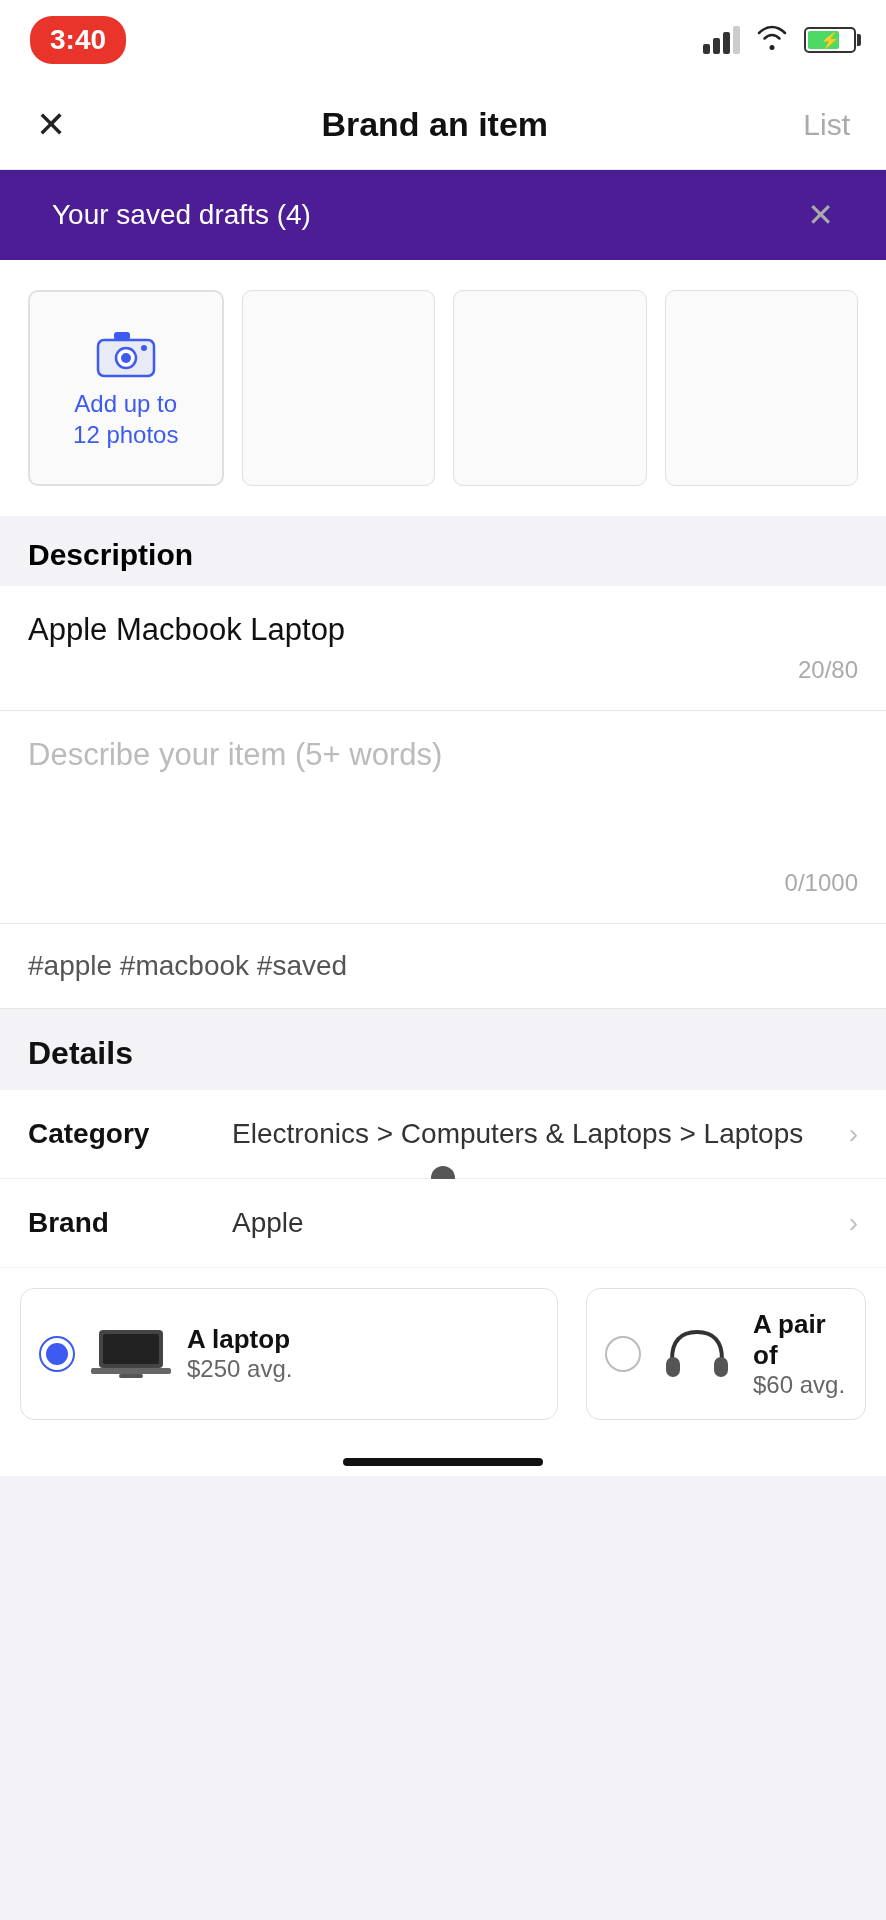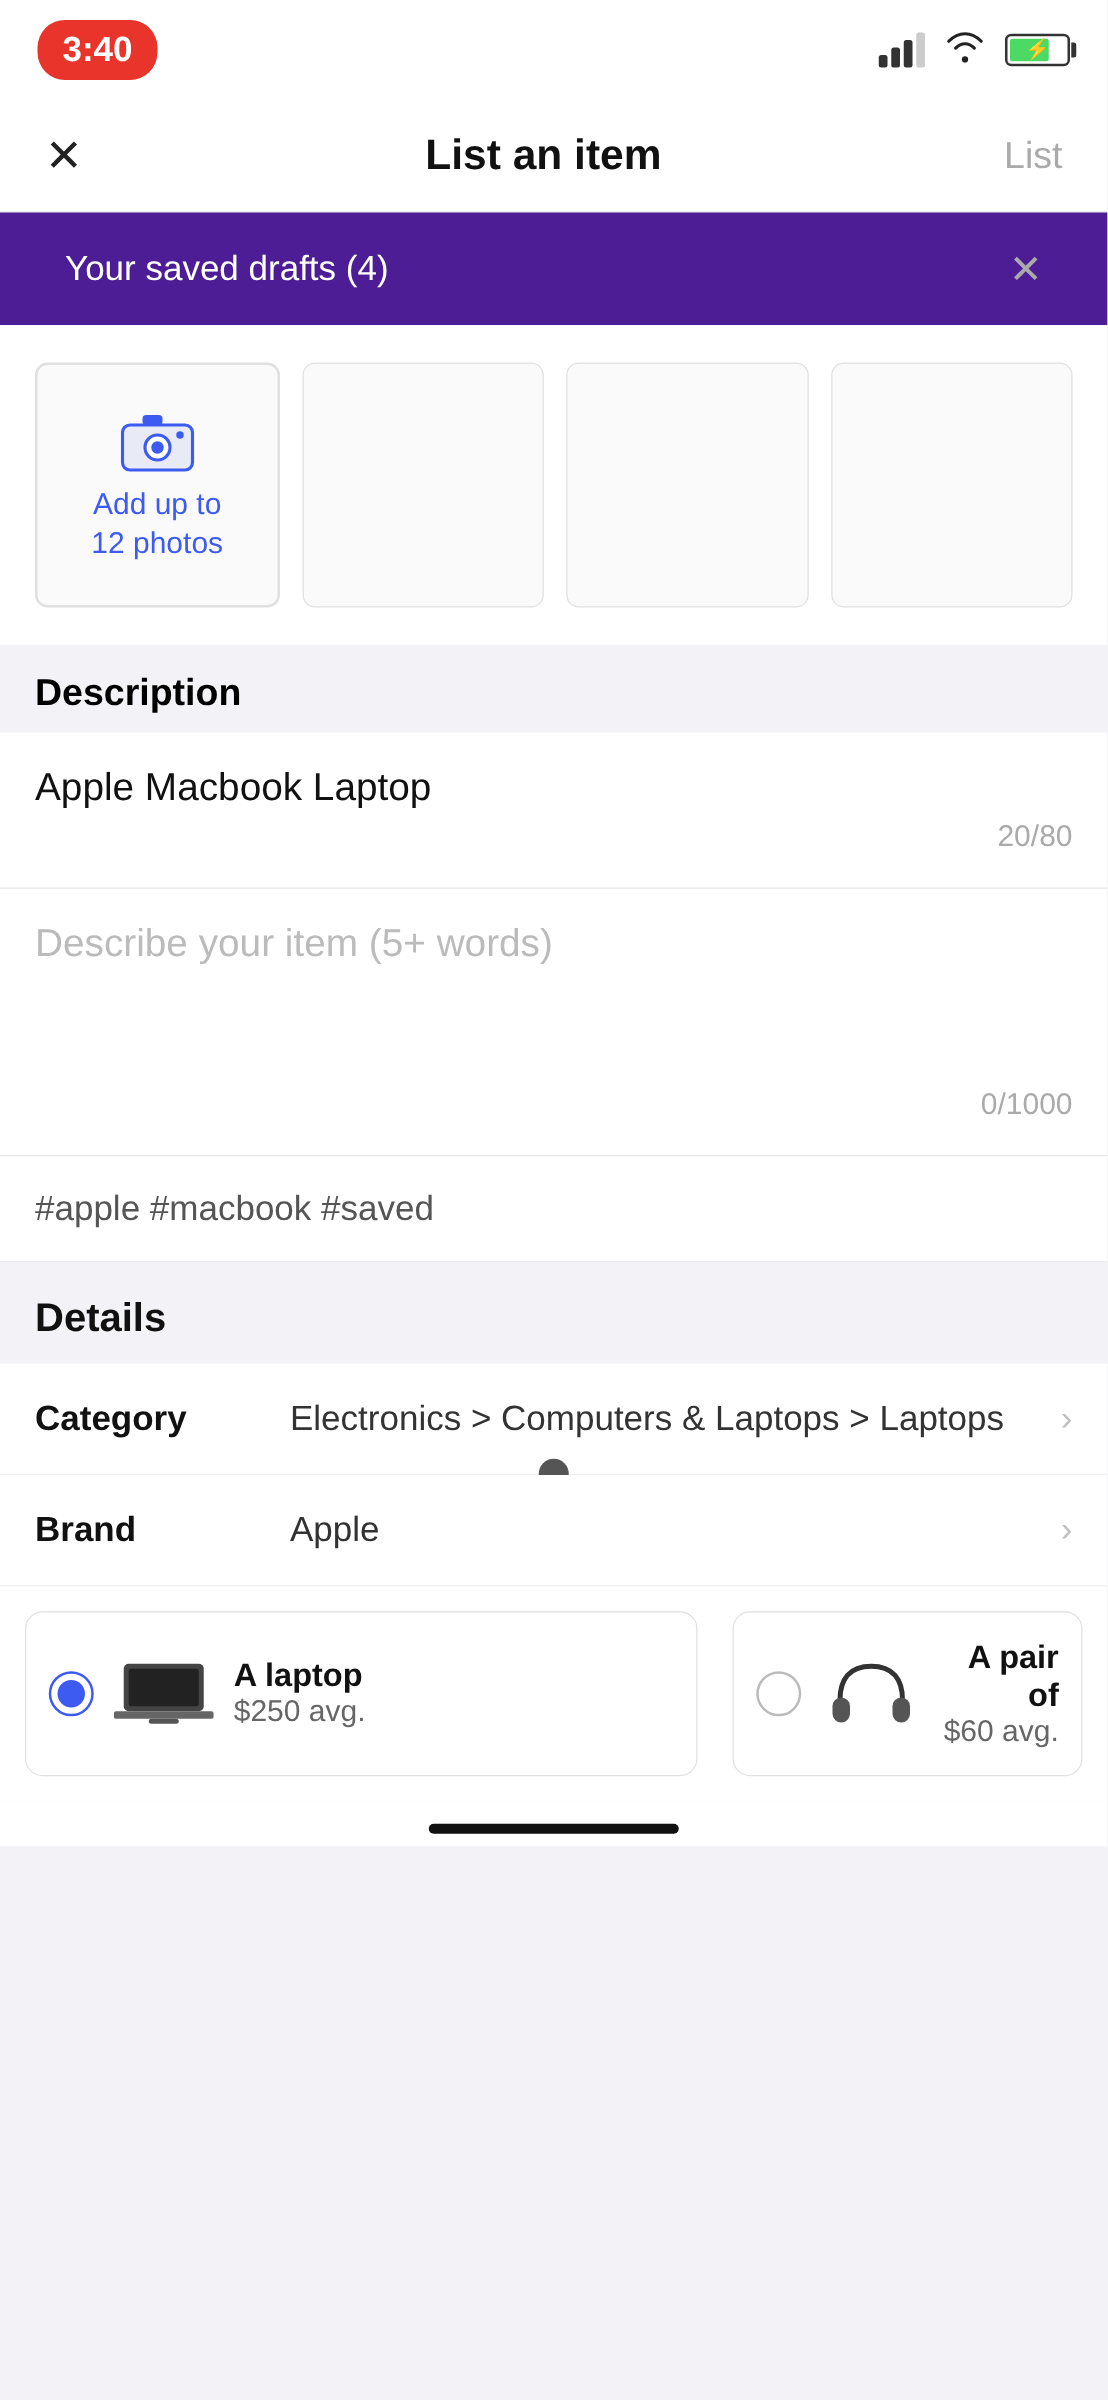--- a/index.html
+++ b/index.html
@@ -292,21 +292,20 @@
       padding: 20px 18px;
       display: flex;
       align-items: center;
       gap: 16px;
       cursor: pointer;
       background: #fff;
       margin-right: 16px;
     }
     .suggestion-card:last-child {
       margin-right: 0;
-      text-align: right;
     }
     .radio-btn {
       width: 36px;
       height: 36px;
       border-radius: 50%;
       border: 2.5px solid #3d5af1;
       display: flex;
       align-items: center;
       justify-content: center;
       flex-shrink: 0;
@@ -387,21 +386,21 @@
     </div>
     <div class="battery-icon">
       <div class="battery-fill"></div>
       <span class="battery-bolt">⚡</span>
     </div>
   </div>
 </div>
 
 <div class="nav-header">
   <span class="nav-close">✕</span>
-  <span class="nav-title">List an item</span>
+  <span class="nav-title">Brand an item</span>
   <span class="nav-list">List</span>
 </div>
 
 <div class="drafts-banner">
   <span class="drafts-text">Your saved drafts (4)</span>
   <span class="drafts-close">✕</span>
 </div>
 
 <div class="photos-section">
   <div class="photo-box add-box">

